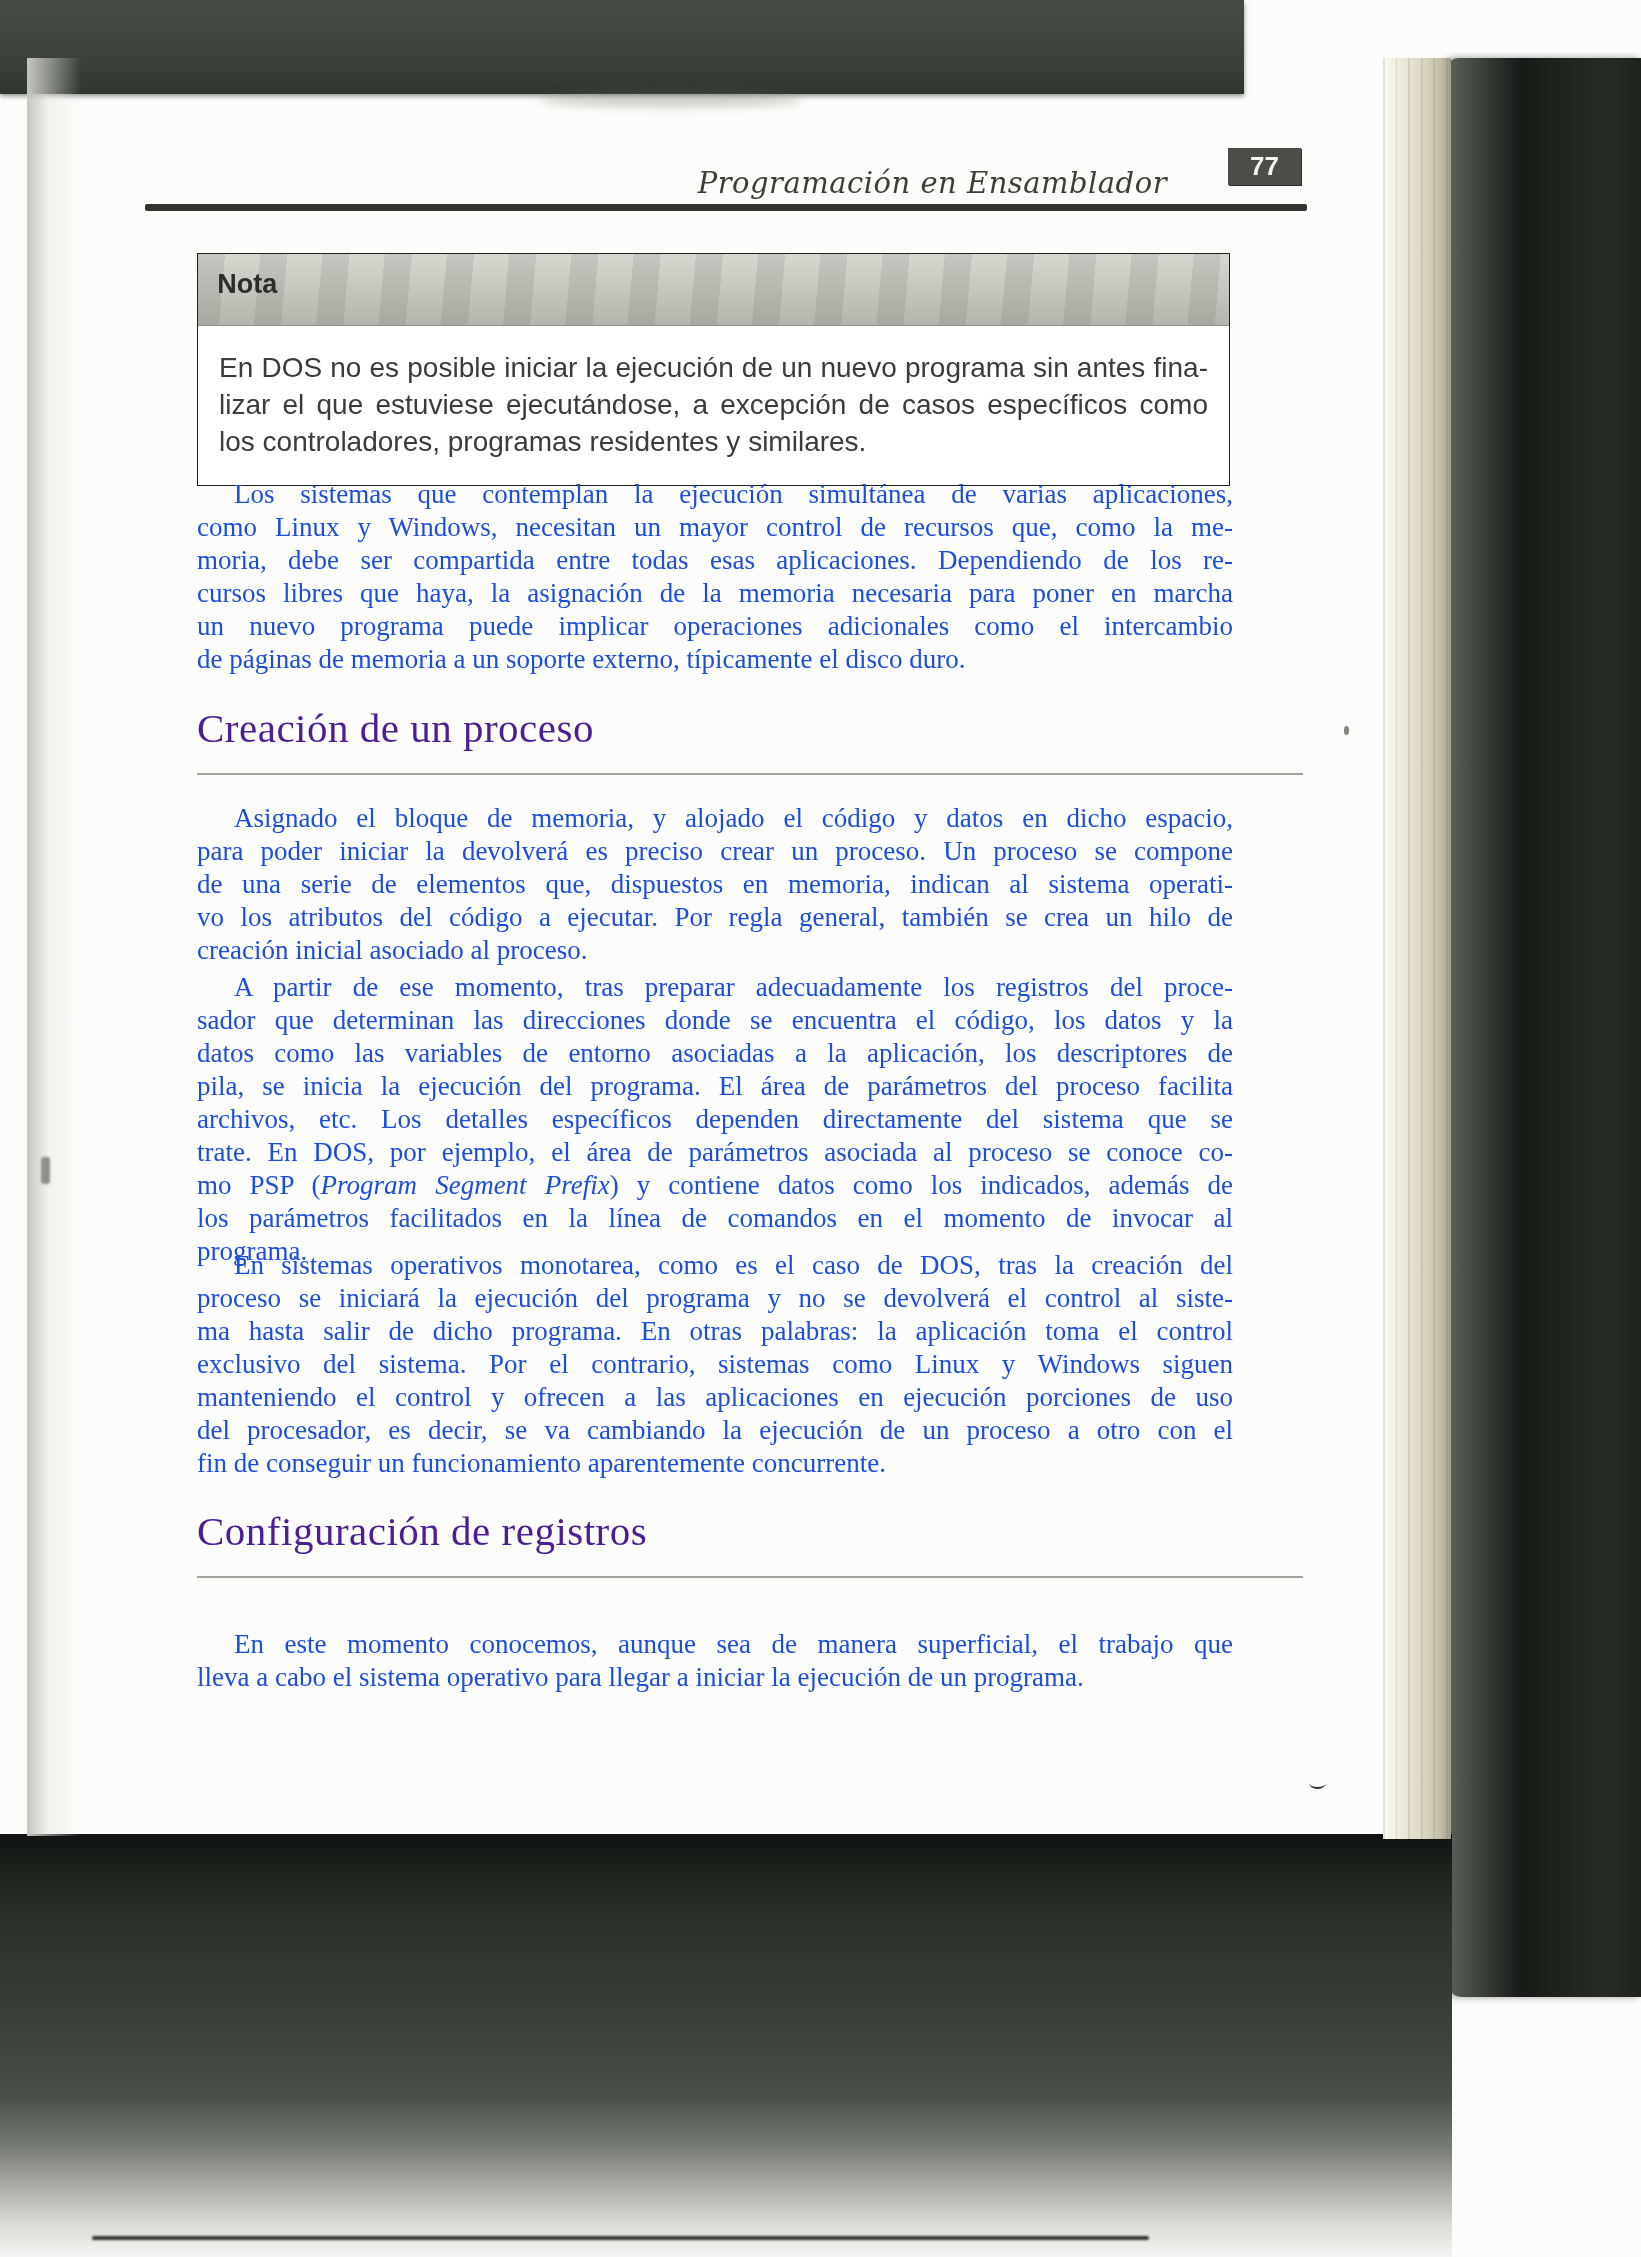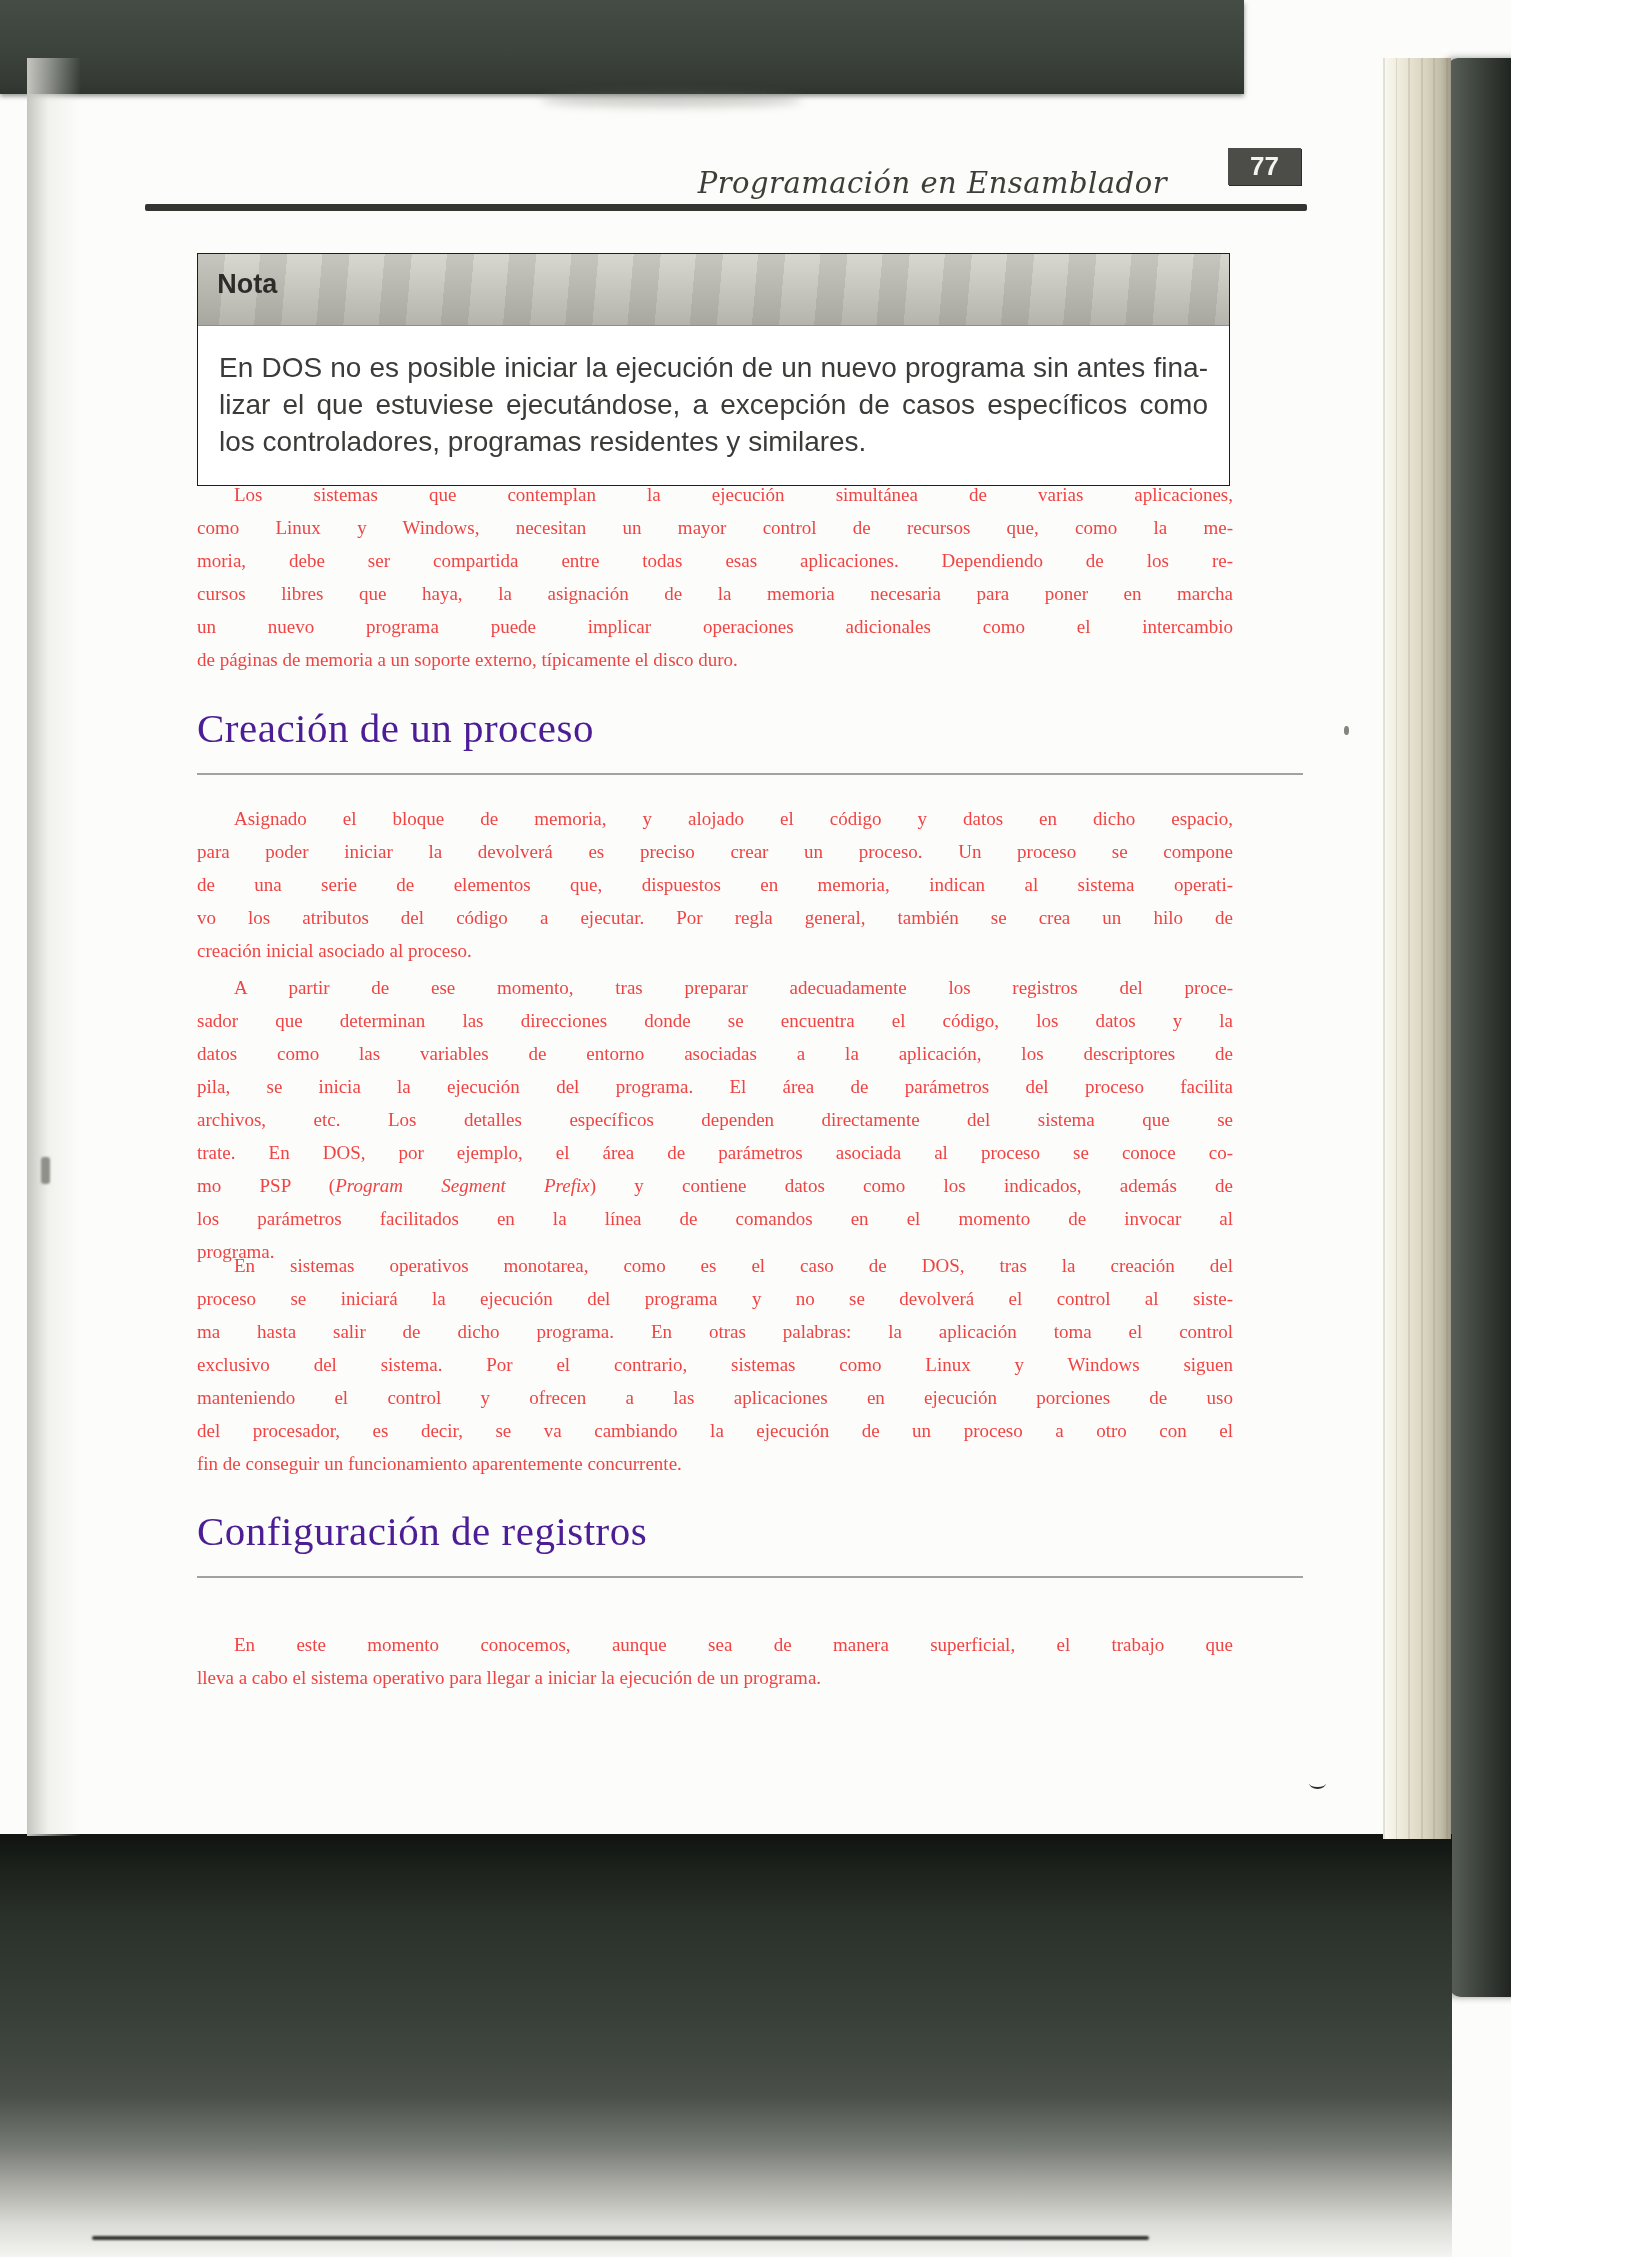--- a/index.html
+++ b/index.html
@@ -1,16 +1,16 @@
 <!DOCTYPE html>
 <html><head>
 <meta charset="utf-8">
 <style>
   html,body{margin:0;padding:0;background:#ffffff;}
-  .scan{position:relative;width:1511px;height:2257px;background:#fcfcfa;overflow:hidden;
+  .scan{position:relative;width:1641px;height:2257px;background:#fcfcfa;overflow:hidden;
         font-family:"Liberation Serif",serif;}
   
   .band-top{position:absolute;left:0;top:0;width:1244px;height:94px;
     background:linear-gradient(180deg,#454c46 0%,#3c433d 55%,#333932 92%,#2e342e 100%);
     box-shadow:0 2.9px 4.8px rgba(52,58,52,.55);}
   .band-right{position:absolute;left:1448px;top:58px;width:193px;height:1939px;
     background:linear-gradient(90deg,#5a605a 0%,#171b17 38%,#20251f 62%,#272c26 82%,#1d221d 100%);
     border-radius:9.7px 0 0 13.5px;box-shadow:-3.9px 0 7.7px rgba(40,45,40,.45);}
   .band-bottom{position:absolute;left:0;top:1834px;width:1452px;height:423px;
     background:linear-gradient(180deg,#101310 0%,#1c211c 8%,#2a302a 20%,#353b35 38%,
@@ -45,21 +45,21 @@
     background:#ffffff;box-sizing:border-box;}
   .note-bar{height:71px;background:linear-gradient(180deg,#d8d8d1 0%,#c4c4bc 55%,#b4b4ac 100%);
     border-bottom:1px solid #8f8f89;position:relative;}
   .note-bar:after{content:"";position:absolute;inset:0;
     background:repeating-linear-gradient(95deg,rgba(92,92,86,.14) 0 27px,rgba(0,0,0,0) 27px 62px);}
   .note-title{position:relative;z-index:1;padding:15.4px 0 0 19.3px;
     font-family:"Liberation Sans",sans-serif;font-weight:bold;font-size:27px;color:#2c2c29;}
   .note-body{padding:23px 21px 25px 21px;font-family:"Liberation Sans",sans-serif;
     font-size:28px;line-height:37px;color:#3b3b39;}
   
-  .para{position:absolute;left:197px;width:1036px;font-size:19px;line-height:33px;color:#ef4444;}
+  .para{position:absolute;left:197px;width:1036px;font-size:27px;line-height:33px;color:#1d4ed8;}
   .ln{text-align:justify;text-align-last:justify;white-space:normal;}
   .ln.last{text-align-last:left;}
   .ln.ind{padding-left:37px;}
   .heading{position:absolute;left:197px;width:1106px;font-size:41px;line-height:50px;
     color:#4c1d95;padding-bottom:20px;border-bottom:2.9px solid #a3a29c;letter-spacing:0.5px;}
 </style>
 </head>
 <body>
 
 <div class="scan">

